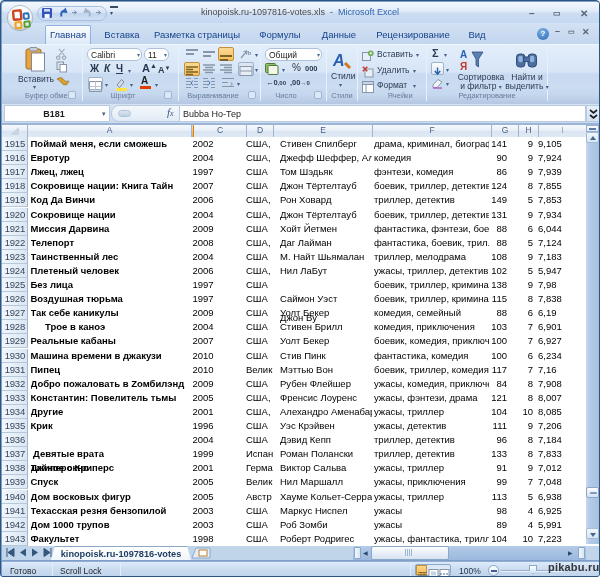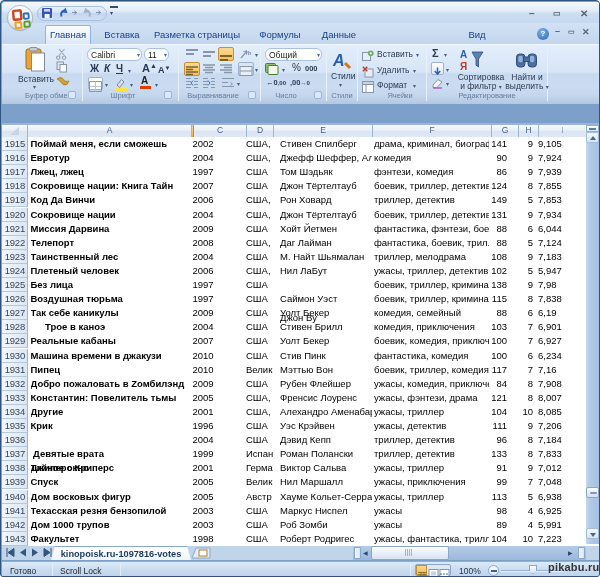--- a/index.html
+++ b/index.html
@@ -58,20 +58,21 @@
 
 #statusbar { left:1px; top:560px; width:598px; height:16px; background:linear-gradient(#dcebfb,#cbdcf0 50%,#bed3ea); border-top:1px solid #94add0; }
 #statusbar .txt { position:absolute; top:4px; font-size:8.5px; color:#21262e; }
 .vsep { position:absolute; top:1px; width:1px; height:14px; background:#a8bfda; border-right:1px solid #e4eefa; }
 #watermark { position:absolute; left:546px; top:-1px; font-size:11px; font-weight:bold; color:rgba(43,43,46,0.95); letter-spacing:0.2px; }
 </style>
 </head>
 <body>
 <div id="win">
   <div id="titlebar" class="abs"></div>
+  <div id="titletext" class="abs">kinopoisk.ru-1097816-votes.xls &nbsp;-&nbsp; <span style="color:#2e64ad;">Microsoft Excel</span></div>
 
   <div class="winbtn abs" style="left:528px;">–</div>
   <div class="winbtn abs" style="left:552px; font-size:8px; top:8px;">▭</div>
   <div class="winbtn abs" style="left:579px;">✕</div>
 
   <svg class="abs" style="left:5px; top:3px; z-index:30;" width="28" height="28" viewBox="0 0 30 30">
     <defs>
       <radialGradient id="orb" cx="50%" cy="30%" r="75%">
         <stop offset="0%" stop-color="#ffffff"></stop>
           <stop offset="55%" stop-color="#f4f6f8"></stop>
@@ -102,20 +103,21 @@
   </svg>
   <div class="abs" style="left:109px; top:5px; width:8px; height:2px; background:#3c4d63;"></div>
   <div class="abs" style="left:109px; top:8px; font-size:6px; color:#3c4d63;">▾</div>
 
   <div id="tabstrip" class="abs"></div>
   <div id="tab-active" class="abs" style="font-size:9.5px; text-align:center;">Главная</div>
   <div class="rtab abs" style="left:96px; width:50px;">Вставка</div>
   <div class="rtab abs" style="left:146px; width:100px;">Разметка страницы</div>
   <div class="rtab abs" style="left:252px; width:54px;">Формулы</div>
   <div class="rtab abs" style="left:314px; width:48px;">Данные</div>
+  <div class="rtab abs" style="left:368px; width:88px;">Рецензирование</div>
   <div class="rtab abs" style="left:460px; width:32px;">Вид</div>
 
   <div class="abs" style="left:536px; top:27px; width:12px; height:12px; border-radius:6px; background:radial-gradient(circle at 40% 30%, #7fb2e8, #2a67b5); color:#fff; font-size:8px; font-weight:bold; text-align:center; line-height:12px;">?</div>
   <div class="abs" style="left:554px; top:25px; font-size:9px; color:#5a6374; font-weight:bold;">–</div>
   <div class="abs" style="left:567px; top:27px; font-size:7px; color:#5a6374; font-weight:bold;">▭</div>
   <div class="abs" style="left:581px; top:26px; font-size:9px; color:#5a6374; font-weight:bold;">✕</div>
 
   <div id="ribbon" class="abs">
     <div class="abs" style="left:0; top:44px; width:598px; height:15px; background:linear-gradient(rgba(176,196,224,0.12),rgba(158,182,214,0.30));"></div>
     <div class="gsep" style="left:80px;"></div>
@@ -283,20 +285,31 @@
       <rect x="2.5" y="5" width="8.5" height="13" rx="3.2" fill="#4d6e9e" stroke="#2f4f7c"></rect>
       <rect x="14" y="5" width="8.5" height="13" rx="3.2" fill="#4d6e9e" stroke="#2f4f7c"></rect>
       <rect x="9.5" y="8" width="6" height="4.5" fill="#4d6e9e" stroke="#2f4f7c"></rect>
       <rect x="4.3" y="6.8" width="4.5" height="6.5" rx="1.8" fill="#8fb3dd"></rect>
       <rect x="15.8" y="6.8" width="4.5" height="6.5" rx="1.8" fill="#8fb3dd"></rect>
     </svg>
     <div class="cbtn" style="left:497px; top:27px; width:56px; text-align:center;">Найти и</div>
     <div class="cbtn" style="left:497px; top:36px; width:56px; text-align:center;">выделить <span class="car">▾</span></div>
   </div>
 
+  <div id="fbar" class="abs">
+    <div id="namebox" class="abs">B181</div>
+    <div class="abs" style="left:100px; top:6px; font-size:7px; color:#44608a;">▾</div>
+    <div id="fxpill" class="abs"></div>
+    <div class="abs" style="left:116px; top:6px; width:13px; height:7px; border-radius:4px; background:linear-gradient(#dde7f2,#bccfe4); border:1px solid #aec2d8;"></div>
+    <div class="abs" style="left:165px; top:2px; font-size:11px; font-style:italic; color:#3e5a80; font-family:'Liberation Serif',serif;">f<span style="font-size:8px;">x</span></div>
+    <div id="ffield" class="abs">Bubba Ho-Тер</div>
+    <div id="fexp" class="abs"><svg width="9" height="11" viewBox="0 0 9 11" style="margin-top:3px;">
+          <path d="M1 1 L4.5 4 L8 1 M1 6 L4.5 9 L8 6" stroke="#1c1c20" stroke-width="1.7" fill="none"></path>
+        </svg></div>
+  </div>
 
   <div id="gridwrap" class="abs">
     <div id="topline" class="abs"></div>
     <div class="colhead" style="left:0; width:26px;"><svg width="11" height="9" style="margin-top:2px;">
           <path d="M10 0 L10 8 L1 8 Z" fill="#c6d4e4"></path>
         </svg></div>
     <div class="colhead" style="left:26px; width:164px;">A</div>
     <div class="colhead" style="left:190px; width:2px; background:linear-gradient(#fbd9a2,#f6a839); border-right:1px solid #c98a2e;"></div>
     <div class="colhead" style="left:192px; width:53px;">C</div>
     <div class="colhead" style="left:245px; width:27px;">D</div>

